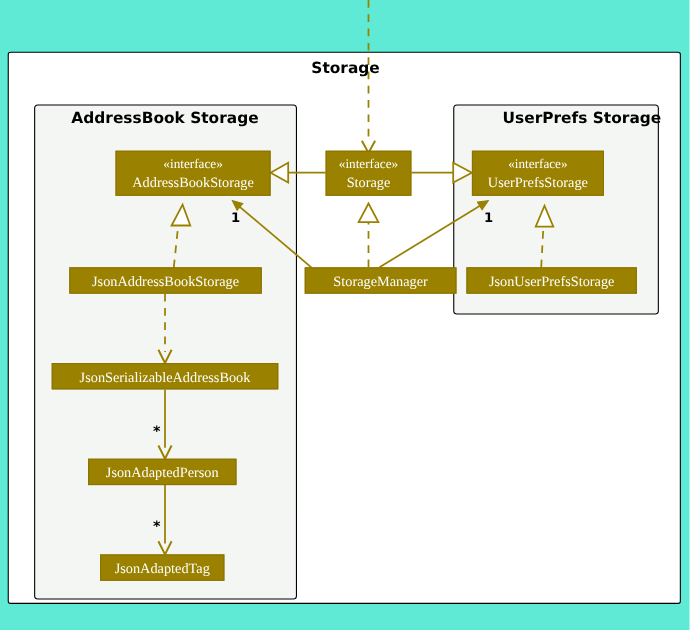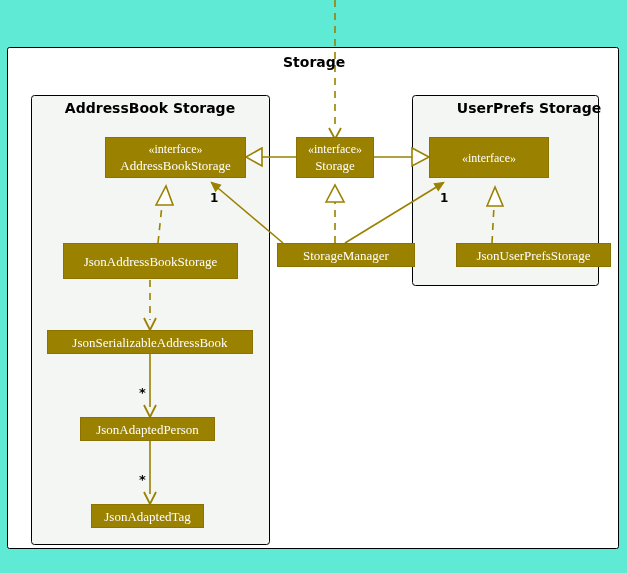--- a/index.html
+++ b/index.html
@@ -157,31 +157,32 @@
     <span class="cname">AddressBookStorage</span>
   </div>
 
   <div class="uml-class" style="left:296px; top:137px; width:78px; height:41px;">
     <span class="stereotype">«interface»</span>
     <span class="cname">Storage</span>
   </div>
 
   <div class="uml-class" style="left:429px; top:137px; width:120px; height:41px;">
     <span class="stereotype">«interface»</span>
-  </div>
-
-  <div class="uml-class" style="left:63px; top:243px; width:175px; height:36px;">
+    <span class="cname">UserPrefsStorage</span>
+  </div>
+
+  <div class="uml-class" style="left:63px; top:243px; width:175px; height:24px;">
     <span class="cname">JsonAddressBookStorage</span>
   </div>
 
   <div class="uml-class" style="left:277px; top:243px; width:138px; height:24px;text-align:right;">
     <span class="cname">StorageManager</span>
   </div>
 
-  <div class="uml-class" style="left:424px; top:243px; width:155px; height:24px;margin-left:32px;">
+  <div class="uml-class" style="left:424px; top:243px; width:155px; height:24px;">
     <span class="cname">JsonUserPrefsStorage</span>
   </div>
 
   <div class="uml-class" style="left:47px; top:330px; width:206px; height:24px;text-align:right;">
     <span class="cname">JsonSerializableAddressBook</span>
   </div>
 
   <div class="uml-class" style="left:91px; top:504px; width:113px; height:24px;">
     <span class="cname">JsonAdaptedTag</span>
   </div>

